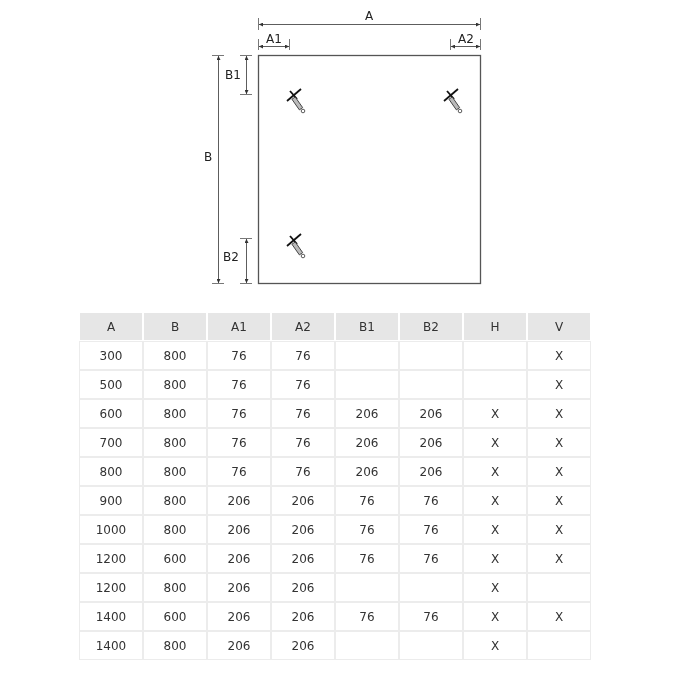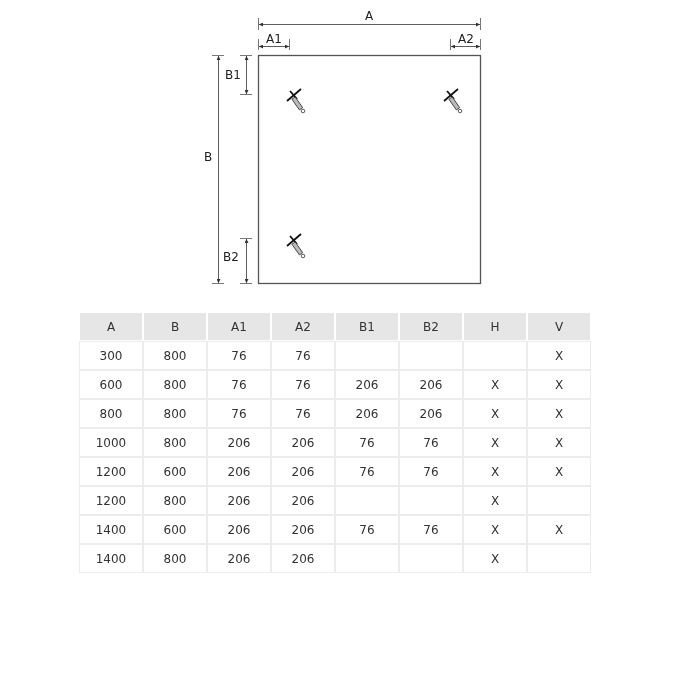--- a/index.html
+++ b/index.html
@@ -97,36 +97,66 @@
         <td>300</td>
         <td>800</td>
         <td>76</td>
         <td>76</td>
         <td></td>
         <td></td>
         <td></td>
         <td>X</td>
       </tr>
       <tr>
+        <td>500</td>
+        <td>800</td>
+        <td>76</td>
+        <td>76</td>
+        <td></td>
+        <td></td>
+        <td></td>
+        <td>X</td>
+      </tr>
+      <tr>
         <td>600</td>
         <td>800</td>
         <td>76</td>
         <td>76</td>
         <td>206</td>
         <td>206</td>
         <td>X</td>
         <td>X</td>
       </tr>
       <tr>
-        <td>800</td>
-        <td>800</td>
-        <td>76</td>
-        <td>76</td>
-        <td>206</td>
-        <td>206</td>
+        <td>700</td>
+        <td>800</td>
+        <td>76</td>
+        <td>76</td>
+        <td>206</td>
+        <td>206</td>
+        <td>X</td>
+        <td>X</td>
+      </tr>
+      <tr>
+        <td>800</td>
+        <td>800</td>
+        <td>76</td>
+        <td>76</td>
+        <td>206</td>
+        <td>206</td>
+        <td>X</td>
+        <td>X</td>
+      </tr>
+      <tr>
+        <td>900</td>
+        <td>800</td>
+        <td>206</td>
+        <td>206</td>
+        <td>76</td>
+        <td>76</td>
         <td>X</td>
         <td>X</td>
       </tr>
       <tr>
         <td>1000</td>
         <td>800</td>
         <td>206</td>
         <td>206</td>
         <td>76</td>
         <td>76</td>

